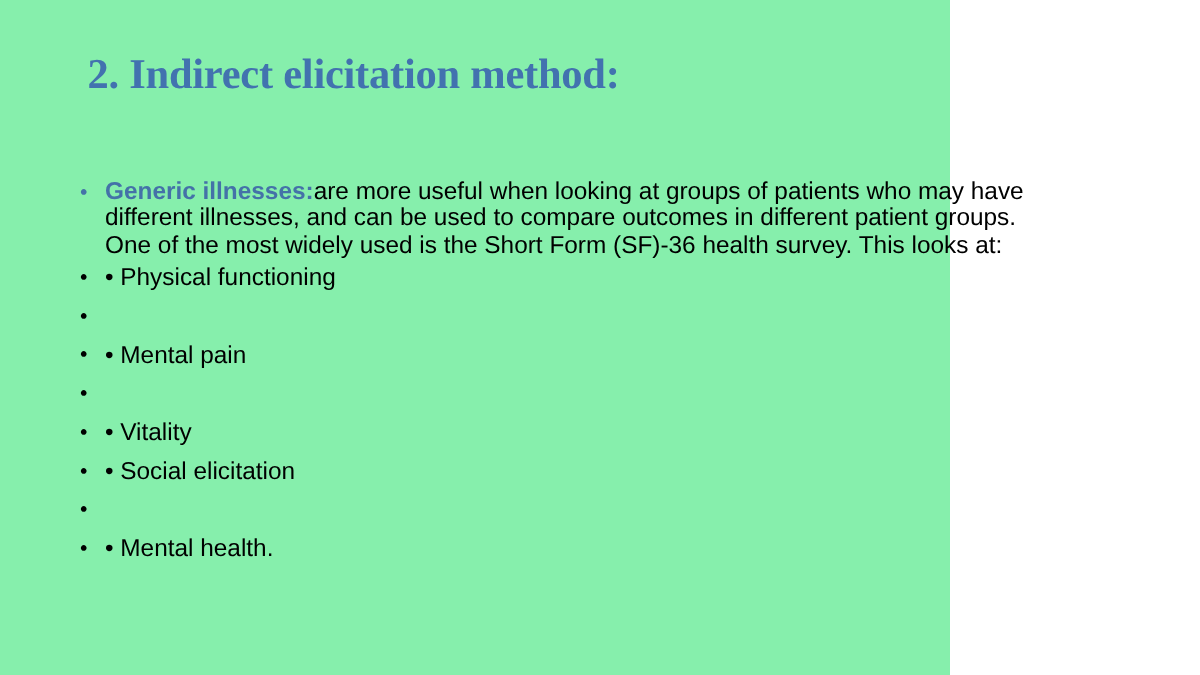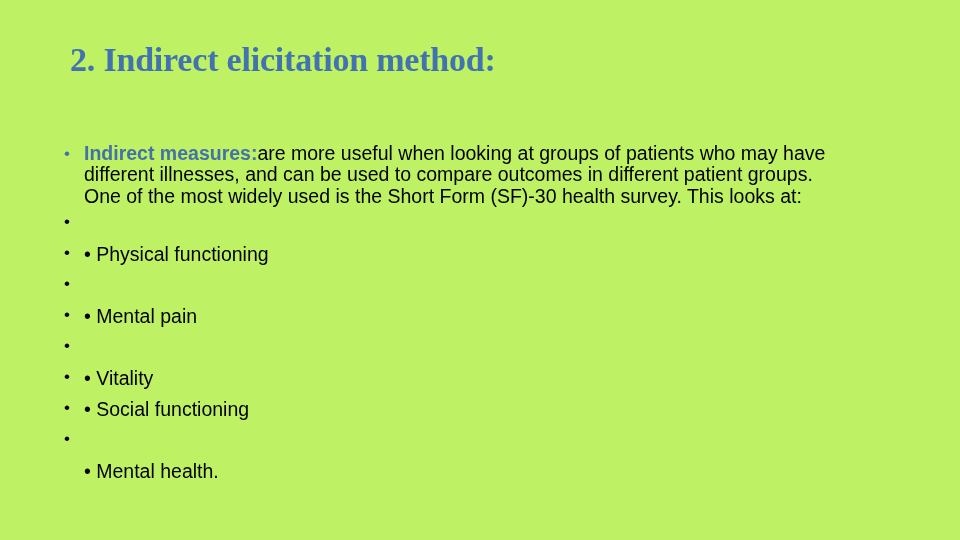--- a/index.html
+++ b/index.html
@@ -9,23 +9,23 @@
   body {
     width: 960px;
     height: 540px;
     background: #ffffff;
     font-family: "Liberation Sans", sans-serif;
     overflow: hidden;
   }
 
   .slide {
     position: relative;
-    width: 960px;
+    width: 760px;
     height: 540px;
-    background: #bef264;
+    background: #86efac;
   }
 
   
   .slide-title {
     position: absolute;
     left: 70px;
     top: 40px;
     width: 820px;
     font-family: "Liberation Serif", serif;
     font-weight: bold;
@@ -84,36 +84,35 @@
   .sub-row {
     height: 31px;
   }
   .sub-row .bullet-marker {
     color: #000000;
     line-height: 26px;
   }
   .sub-row .bullet-text {
     line-height: 26px;
     white-space: nowrap;
-    margin-top: 32px;
   }
 </style>
 </head>
 <body>
 
 <div class="slide">
 
   <div class="slide-title">2. Indirect elicitation method:</div>
 
   <div class="slide-body">
 
     <div class="bullet-row para-row">
       <span class="bullet-marker">•</span>
       <span class="bullet-text">
-        <span class="lead-label">Indirect measures:</span><span>are more useful when looking at groups of patients who may have different illnesses, and can be used to compare outcomes in different patient groups. One of the most widely used is the Short Form (SF)-30 health survey. This looks at:</span>
+        <span class="lead-label">Generic illnesses:</span><span>are more useful when looking at groups of patients who may have different illnesses, and can be used to compare outcomes in different patient groups. One of the most widely used is the Short Form (SF)-36 health survey. This looks at:</span>
       </span>
     </div>
 
     <div class="bullet-row sub-row">
       <span class="bullet-marker">•</span>
       <span class="bullet-text">• Physical functioning</span>
     </div>
 
     <div class="bullet-row sub-row">
       <span class="bullet-marker">•</span>
@@ -128,21 +127,21 @@
       <span class="bullet-marker">•</span>
     </div>
 
     <div class="bullet-row sub-row">
       <span class="bullet-marker">•</span>
       <span class="bullet-text">• Vitality</span>
     </div>
 
     <div class="bullet-row sub-row">
       <span class="bullet-marker">•</span>
-      <span class="bullet-text">• Social functioning</span>
+      <span class="bullet-text">• Social elicitation</span>
     </div>
 
     <div class="bullet-row sub-row">
       <span class="bullet-marker">•</span>
     </div>
 
     <div class="bullet-row sub-row">
       <span class="bullet-marker">•</span>
       <span class="bullet-text">• Mental health.</span>
     </div>

